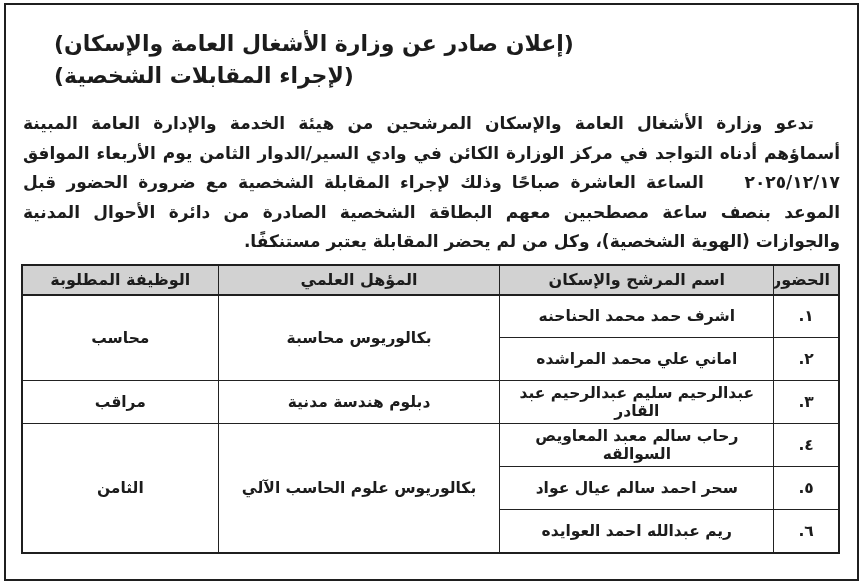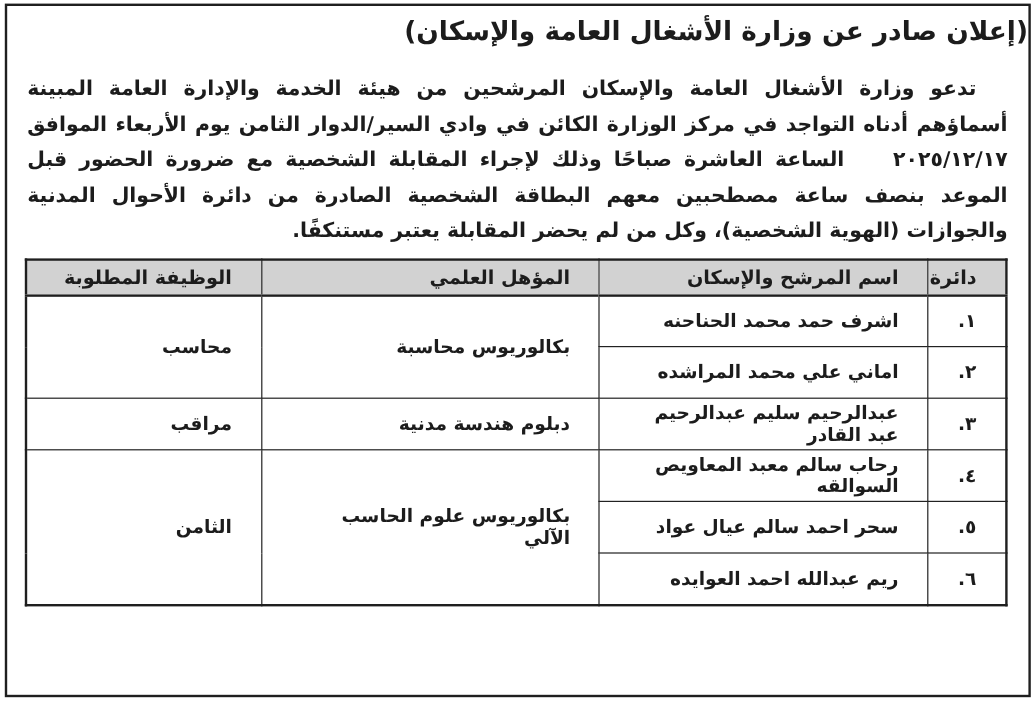--- a/index.html
+++ b/index.html
@@ -12,22 +12,23 @@
   .page {
     position: absolute;
     left: 4px; top: 3px;
     width: 855px; height: 578px;
     border: 2px solid #1f1f1f;
     background: #ffffff;
     direction: rtl;
     overflow: hidden;
   }
   .title-block {
-    text-align: right;
-    margin-top: 6px;
+    text-align: left;
+    margin-top: 23px;
+    padding-left: 48px;
   }
   .title-line {
     font-size: 22px;
     font-weight: 700;
     line-height: 32px;
     letter-spacing: 0;
   }
   .body-paragraph {
     margin: 17px 17px 7px 17px;
     font-size: 17px;
@@ -39,23 +40,23 @@
   }
   table.interview-table {
     border-collapse: collapse;
     margin: 3px 17px 0 17px;
     width: 819px;
     table-layout: fixed;
     direction: rtl;
   }
   table.interview-table td, table.interview-table th {
     border: 1px solid #222222;
-    text-align: right;
+    text-align: center;
     vertical-align: middle;
-    padding: 2px 24px;
+    padding: 2px 8px;
     overflow: hidden;
   }
   table.interview-table { border: 2px solid #1f1f1f; }
   table.interview-table thead th {
     background: #d2d2d2;
     font-weight: 700;
     font-size: 16px;
     height: 30px;
     border-bottom: 2px solid #1f1f1f;
   }
@@ -72,34 +73,35 @@
   col.col-qual { width: 34.5%; }
   col.col-job  { width: 24%; }
 </style>
 </head>
 <body>
 
 <div class="page">
 
   <div class="title-block">
     <div class="title-line">(إعلان صادر عن وزارة الأشغال العامة والإسكان)</div>
+    <div class="title-line">(لإجراء المقابلات الشخصية)</div>
   </div>
 
   <p class="body-paragraph">تدعو وزارة الأشغال العامة والإسكان المرشحين من هيئة الخدمة والإدارة العامة المبينة أسماؤهم أدناه التواجد في مركز الوزارة الكائن في وادي السير/الدوار الثامن يوم الأربعاء الموافق ٢٠٢٥/١٢/١٧&nbsp;&nbsp;&nbsp; الساعة العاشرة صباحًا وذلك لإجراء المقابلة الشخصية مع ضرورة الحضور قبل الموعد بنصف ساعة مصطحبين معهم البطاقة الشخصية الصادرة من دائرة الأحوال المدنية والجوازات (الهوية الشخصية)، وكل من لم يحضر المقابلة يعتبر مستنكفًا.</p>
 
   <table class="interview-table">
     <colgroup>
       <col class="col-num">
       <col class="col-name">
       <col class="col-qual">
       <col class="col-job">
     </colgroup>
     <thead>
       <tr>
-        <th>دائرة</th>
+        <th>الحضور</th>
         <th>اسم المرشح والإسكان</th>
         <th>المؤهل العلمي</th>
         <th>الوظيفة المطلوبة</th>
       </tr>
     </thead>
     <tbody>
       <tr>
         <td class="num-cell">١.</td>
         <td>اشرف حمد محمد الحناحنه</td>
         <td class="merged-cell" rowspan="2">بكالوريوس محاسبة</td>

